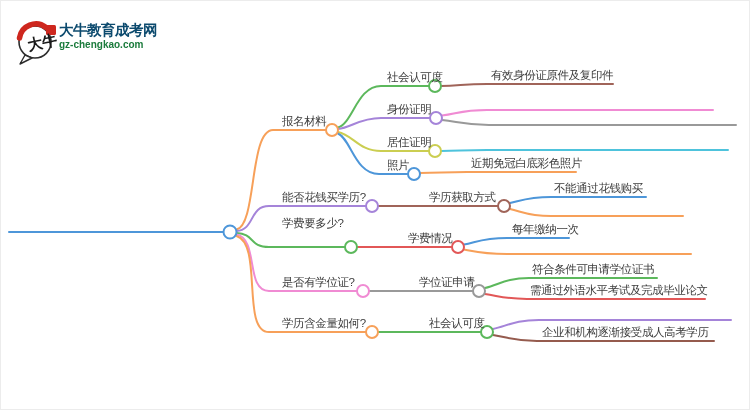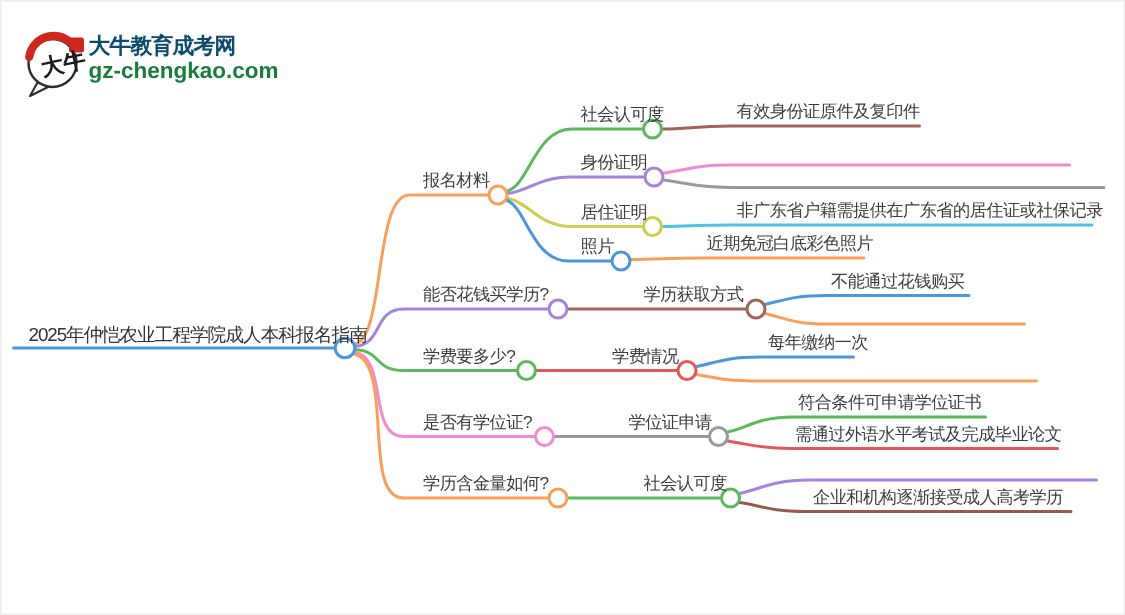--- a/index.html
+++ b/index.html
@@ -14,21 +14,21 @@
     letter-spacing:-0.4px;white-space:nowrap;
   }
   .root-lbl{font-size:12.5px;letter-spacing:-0.7px;color:#333;}
   
   #logo{position:absolute;left:12px;top:16px;width:180px;height:48px;cursor:pointer;}
   #logo-title{
     position:absolute;left:46px;top:4px;font-size:14.5px;font-weight:bold;
     color:#0c4a6e;letter-spacing:-0.5px;white-space:nowrap;
   }
   #logo-domain{
-    position:absolute;left:46px;top:22px;font-size:15px;font-weight:bold;
+    position:absolute;left:46px;top:22px;font-size:10px;font-weight:bold;
     color:#1b7b3c;letter-spacing:0px;white-space:nowrap;
   }
   #logo-mark{position:absolute;left:0;top:0;}
 </style>
 </head>
 <body>
 
 <div id="stage">
 
   <svg id="map-svg" width="750" height="410" viewBox="0 0 750 410">
@@ -91,36 +91,34 @@
       <circle cx="22" cy="25" r="16" fill="#ffffff" stroke="#2d2d2d" stroke-width="1.6"></circle>
       <path d="M12,38 L7,47 L19,41 Z" fill="#ffffff" stroke="#2d2d2d" stroke-width="1.4" stroke-linejoin="round"></path>
       <path d="M6.5,21 A16.5,16.5 0 0 1 33,10.5" fill="none" stroke="#ce271e" stroke-width="5.5" stroke-linecap="round"></path>
       <rect x="33" y="8" width="10" height="10" rx="1.5" fill="#ce271e"></rect>
       <text x="14" y="32" font-size="15" font-weight="bold" fill="#1a1a1a" font-family="'DejaVu Serif','Liberation Serif',serif" transform="rotate(-12 22 25)">大牛</text>
     </svg>
     <div id="logo-title">大牛教育成考网</div>
     <div id="logo-domain">gz-chengkao.com</div>
   </div>
 
-  <div class="lbl root-lbl" style="left:18px;top:216px">2025年仲恺农业工程学院成人本科报名指南</div>
 
   <div class="lbl" style="left:281px;top:114px">报名材料</div>
   <div class="lbl" style="left:386px;top:70px">社会认可度</div>
   <div class="lbl" style="left:490px;top:68px">有效身份证原件及复印件</div>
   <div class="lbl" style="left:386px;top:102px">身份证明</div>
   <div class="lbl" style="left:386px;top:135px">居住证明</div>
-  <div class="lbl" style="left:490px;top:134px">非广东省户籍需提供在广东省的居住证或社保记录</div>
   <div class="lbl" style="left:386px;top:158px">照片</div>
   <div class="lbl" style="left:470px;top:156px">近期免冠白底彩色照片</div>
 
   <div class="lbl" style="left:281px;top:190px">能否花钱买学历?</div>
   <div class="lbl" style="left:428px;top:190px">学历获取方式</div>
   <div class="lbl" style="left:553px;top:181px">不能通过花钱购买</div>
 
-  <div class="lbl" style="left:281px;top:231px">学费要多少?</div>
+  <div class="lbl" style="left:281px;top:216px">学费要多少?</div>
   <div class="lbl" style="left:407px;top:231px">学费情况</div>
   <div class="lbl" style="left:511px;top:222px">每年缴纳一次</div>
 
   <div class="lbl" style="left:281px;top:275px">是否有学位证?</div>
   <div class="lbl" style="left:418px;top:275px">学位证申请</div>
   <div class="lbl" style="left:531px;top:262px">符合条件可申请学位证书</div>
   <div class="lbl" style="left:529px;top:283px">需通过外语水平考试及完成毕业论文</div>
 
   <div class="lbl" style="left:281px;top:316px">学历含金量如何?</div>
   <div class="lbl" style="left:428px;top:316px">社会认可度</div>

